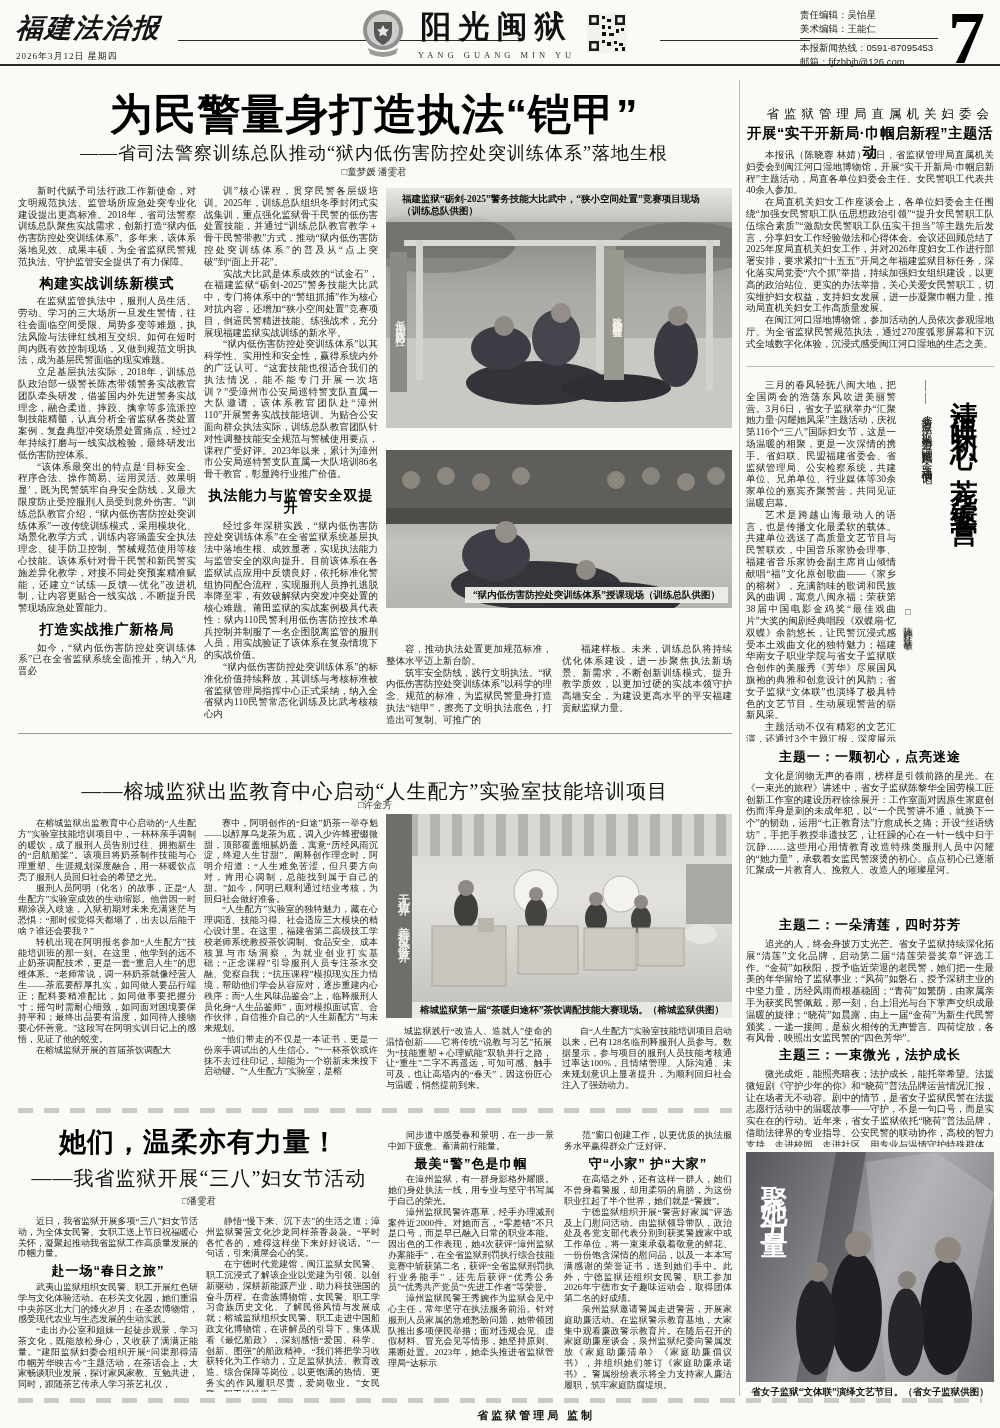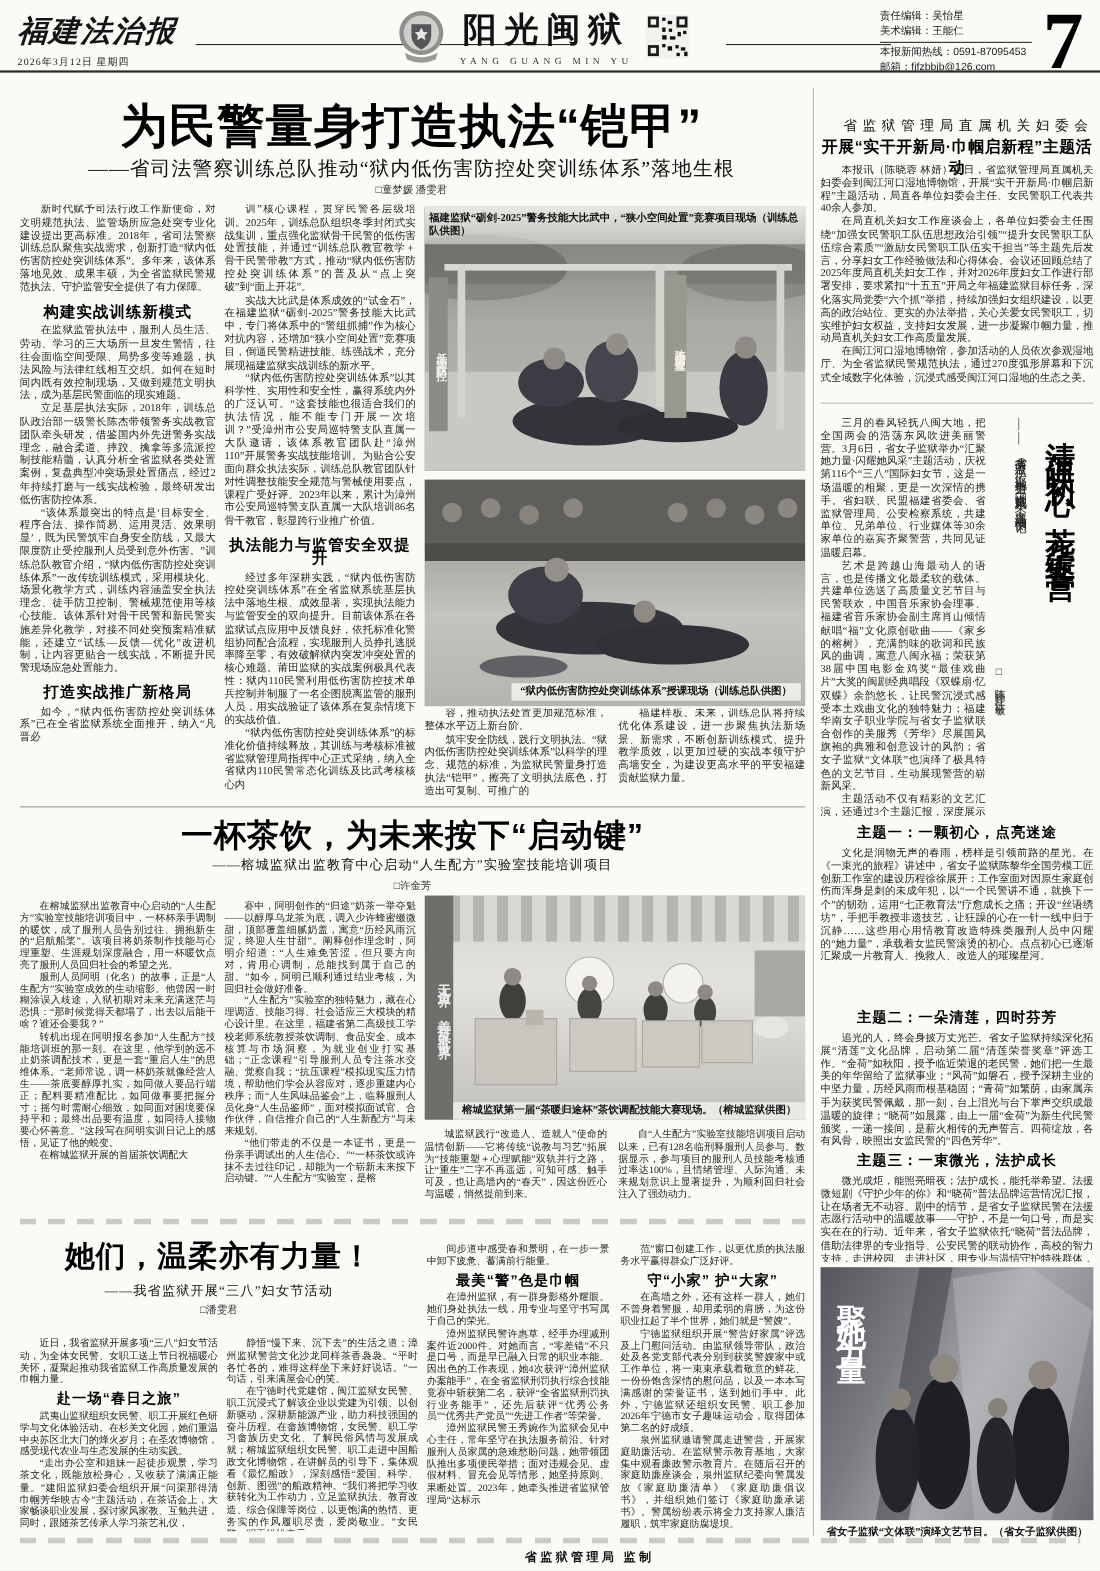--- a/index.html
+++ b/index.html
@@ -13,21 +13,21 @@
   .hdate{font-size:9px;letter-spacing:1px;color:#222;margin-top:4px;}
   .edtitle{font-family:"Liberation Sans",sans-serif;font-size:31px;font-weight:bold;letter-spacing:7px;color:#111;}
   .edpinyin{font-size:8.5px;letter-spacing:4px;color:#333;text-align:left;margin-top:2px;}
   .hinfo{font-size:9.5px;line-height:14px;color:#1a1a1a;font-family:"Liberation Sans",sans-serif;}
   .pageno{font-size:74px;font-weight:bold;font-family:"Liberation Serif",serif;line-height:60px;color:#000;}
   
   .mainhead{font-family:"Liberation Sans",sans-serif;font-weight:bold;font-size:43px;letter-spacing:1px;color:#000;text-align:center;}
   .mainsub{font-size:18px;letter-spacing:1px;text-align:center;color:#111;}
   .byline{font-size:9.5px;text-align:center;color:#333;}
   .secthead{font-family:"Liberation Sans",sans-serif;font-weight:bold;font-size:29px;letter-spacing:1px;color:#000;text-align:center;}
-  .sectsub{font-size:12px;letter-spacing:1px;text-align:center;color:#111;}
+  .sectsub{font-size:20px;letter-spacing:1px;text-align:center;color:#111;}
   
   .col{overflow:hidden;font-size:9.5px;line-height:11.8px;text-align:justify;color:#232323;}
   .col.small{font-size:9px;line-height:10.8px;}
   .p{margin:0;text-indent:2em;}
   .ch{font-family:"Liberation Sans",sans-serif;font-weight:bold;font-size:14px;text-align:center;text-indent:0;
       margin:9px 0 7px;color:#000;letter-spacing:1px;}
   .ch.sm{font-size:13px;margin:7px 0 5px;}
   
   .kicker{font-size:12.5px;letter-spacing:5px;text-align:right;color:#111;}
   .sbtitle{font-family:"Liberation Sans",sans-serif;font-weight:bold;font-size:14.5px;text-align:center;color:#000;letter-spacing:0.5px;}
@@ -146,26 +146,26 @@
       <rect x="320" y="52" width="7" height="150" fill="#d3d2cc"></rect>
       <ellipse cx="150" cy="195" rx="70" ry="22" fill="#33343a"></ellipse>
       <ellipse cx="115" cy="160" rx="30" ry="22" fill="#3c3d44"></ellipse>
       <ellipse cx="170" cy="150" rx="24" ry="28" fill="#45464d"></ellipse>
       <circle cx="118" cy="138" r="10" fill="#8f8a84"></circle>
       <circle cx="175" cy="125" r="10" fill="#938e88"></circle>
       <ellipse cx="230" cy="200" rx="55" ry="14" fill="#2e2f35"></ellipse>
       <ellipse cx="290" cy="165" rx="22" ry="34" fill="#3a3b42"></ellipse>
       <circle cx="292" cy="128" r="10" fill="#8f8a84"></circle>
     </svg>
-    <div class="pcap" style="left:0;top:0;width:100%;padding:5px 4px;background:linear-gradient(rgba(240,240,236,.92),rgba(240,240,236,.55));box-sizing:border-box;">福建监狱“砺剑-2025”警务技能大比武中，“狭小空间处置”竞赛项目现场（训练总队供图）</div>
+    <div class="pcap" style="left:0;top:0;width:100%;padding:5px 16px;background:linear-gradient(rgba(240,240,236,.92),rgba(240,240,236,.55));box-sizing:border-box;">福建监狱“砺剑-2025”警务技能大比武中，“狭小空间处置”竞赛项目现场（训练总队供图）</div>
     <div class="vbanner" style="position:absolute;left:4px;top:64px;width:17px;height:140px;background:#8b8b85;font-size:10px;letter-spacing:4px;">低伤害防控</div>
     <div class="vbanner" style="position:absolute;left:218px;top:62px;width:20px;height:130px;background:#98988f;font-size:10px;letter-spacing:2px;color:#f2f0e8;">狭小空间处置</div>
   </div>
 
-  <div class="abs photo" style="left:386px;top:436px;width:346px;height:206px;background:linear-gradient(#83837e 0%,#a7a7a2 30%,#c4c3be 60%,#b5b4af 100%);">
+  <div class="abs photo" style="left:386px;top:450px;width:346px;height:158px;background:linear-gradient(#83837e 0%,#a7a7a2 30%,#c4c3be 60%,#b5b4af 100%);">
     <svg width="346" height="206" viewBox="0 0 346 206" style="position:absolute;left:0;top:0;">
       <rect x="0" y="0" width="346" height="66" fill="#5e5f5a"></rect>
       <circle cx="25" cy="30" r="9" fill="#8c877f"></circle>
         <circle cx="60" cy="26" r="9" fill="#8c877f"></circle>
       <circle cx="95" cy="32" r="9" fill="#88837b"></circle>
         <circle cx="135" cy="26" r="9" fill="#8c877f"></circle>
       <circle cx="230" cy="30" r="9" fill="#8c877f"></circle>
         <circle cx="265" cy="26" r="9" fill="#88837b"></circle>
       <circle cx="300" cy="32" r="9" fill="#8c877f"></circle>
         <circle cx="330" cy="26" r="9" fill="#8c877f"></circle>
@@ -242,21 +242,20 @@
       <ellipse cx="200" cy="165" rx="26" ry="58" fill="#1d1e24"></ellipse>
       <circle cx="202" cy="98" r="13" fill="#8e8880"></circle>
       <ellipse cx="160" cy="180" rx="18" ry="44" fill="#26272d"></ellipse>
       <circle cx="161" cy="128" r="9" fill="#88827a"></circle>
     </svg>
     <div class="vert" style="position:absolute;left:10px;top:12px;height:210px;color:#fff;font-weight:bold;font-size:27px;letter-spacing:16px;font-family:'Liberation Sans',sans-serif;">聚她力量</div>
   </div>
   <div class="abs" style="left:746px;top:1386px;width:248px;font-weight:bold;font-size:9.5px;text-align:center;color:#151515;">省女子监狱“文体联”演绎文艺节目。（省女子监狱供图）</div>
 
   <div class="abs grule" style="left:18px;top:733px;width:714px;height:1px;background:#9b9892;"></div>
-  <div class="abs secthead" style="left:18px;top:740px;width:714px;">一杯茶饮，为未来按下“启动键”</div>
   <div class="abs sectsub" style="left:18px;top:778px;width:714px;">——榕城监狱出监教育中心启动“人生配方”实验室技能培训项目</div>
   <div class="abs byline" style="left:18px;top:799px;width:714px;">□许金芳</div>
 
   <div class="abs col small" style="left:18px;top:818px;width:178px;height:280px;">
     <p class="p">在榕城监狱出监教育中心启动的“人生配方”实验室技能培训项目中，一杯杯亲手调制的暖饮，成了服刑人员告别过往、拥抱新生的“启航船桨”。该项目将奶茶制作技能与心理重塑、生涯规划深度融合，用一杯暖饮点亮了服刑人员回归社会的希望之光。</p>
     <p class="p">服刑人员阿明（化名）的故事，正是“人生配方”实验室成效的生动缩影。他曾因一时糊涂误入歧途，入狱初期对未来充满迷茫与恐惧：“那时候觉得天都塌了，出去以后能干啥？谁还会要我？”</p>
     <p class="p">转机出现在阿明报名参加“人生配方”技能培训班的那一刻。在这里，他学到的远不止奶茶调配技术，更是一套“重启人生”的思维体系。“老师常说，调一杯奶茶就像经营人生——茶底要醇厚扎实，如同做人要品行端正；配料要精准配比，如同做事要把握分寸；摇匀时需耐心细致，如同面对困境要保持平和；最终出品要有温度，如同待人接物要心怀善意。”这段写在阿明实训日记上的感悟，见证了他的蜕变。</p>
     <p class="p">在榕城监狱开展的首届茶饮调配大</p>
   </div>
   <div class="abs col small" style="left:204px;top:818px;width:174px;height:280px;">

